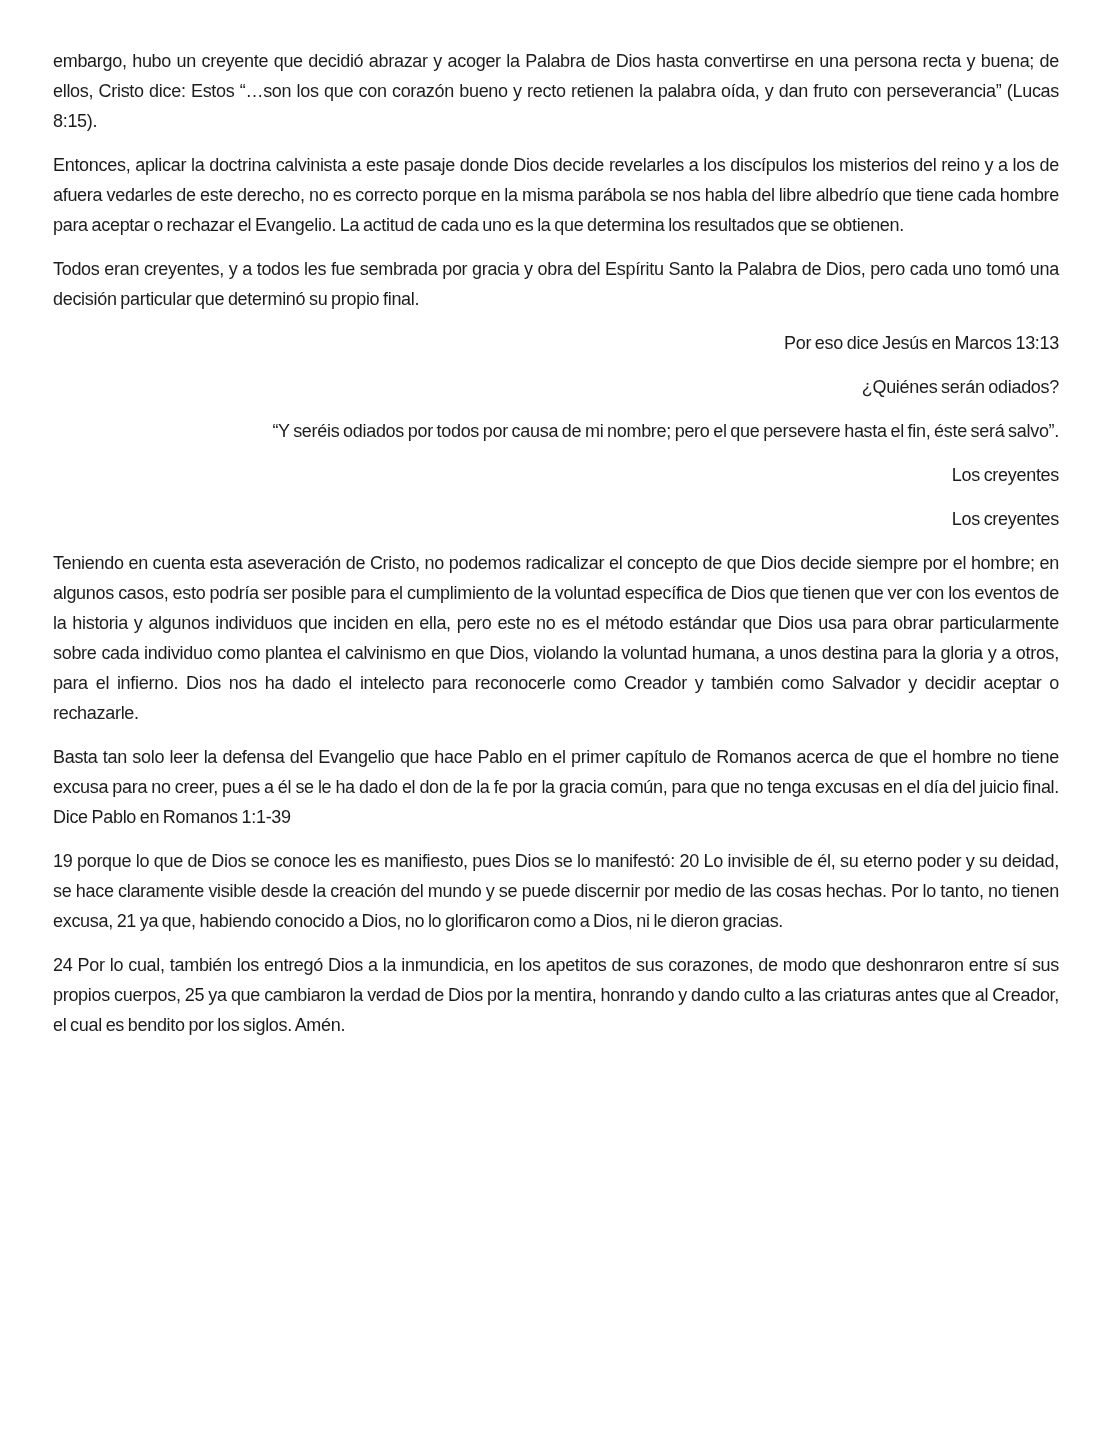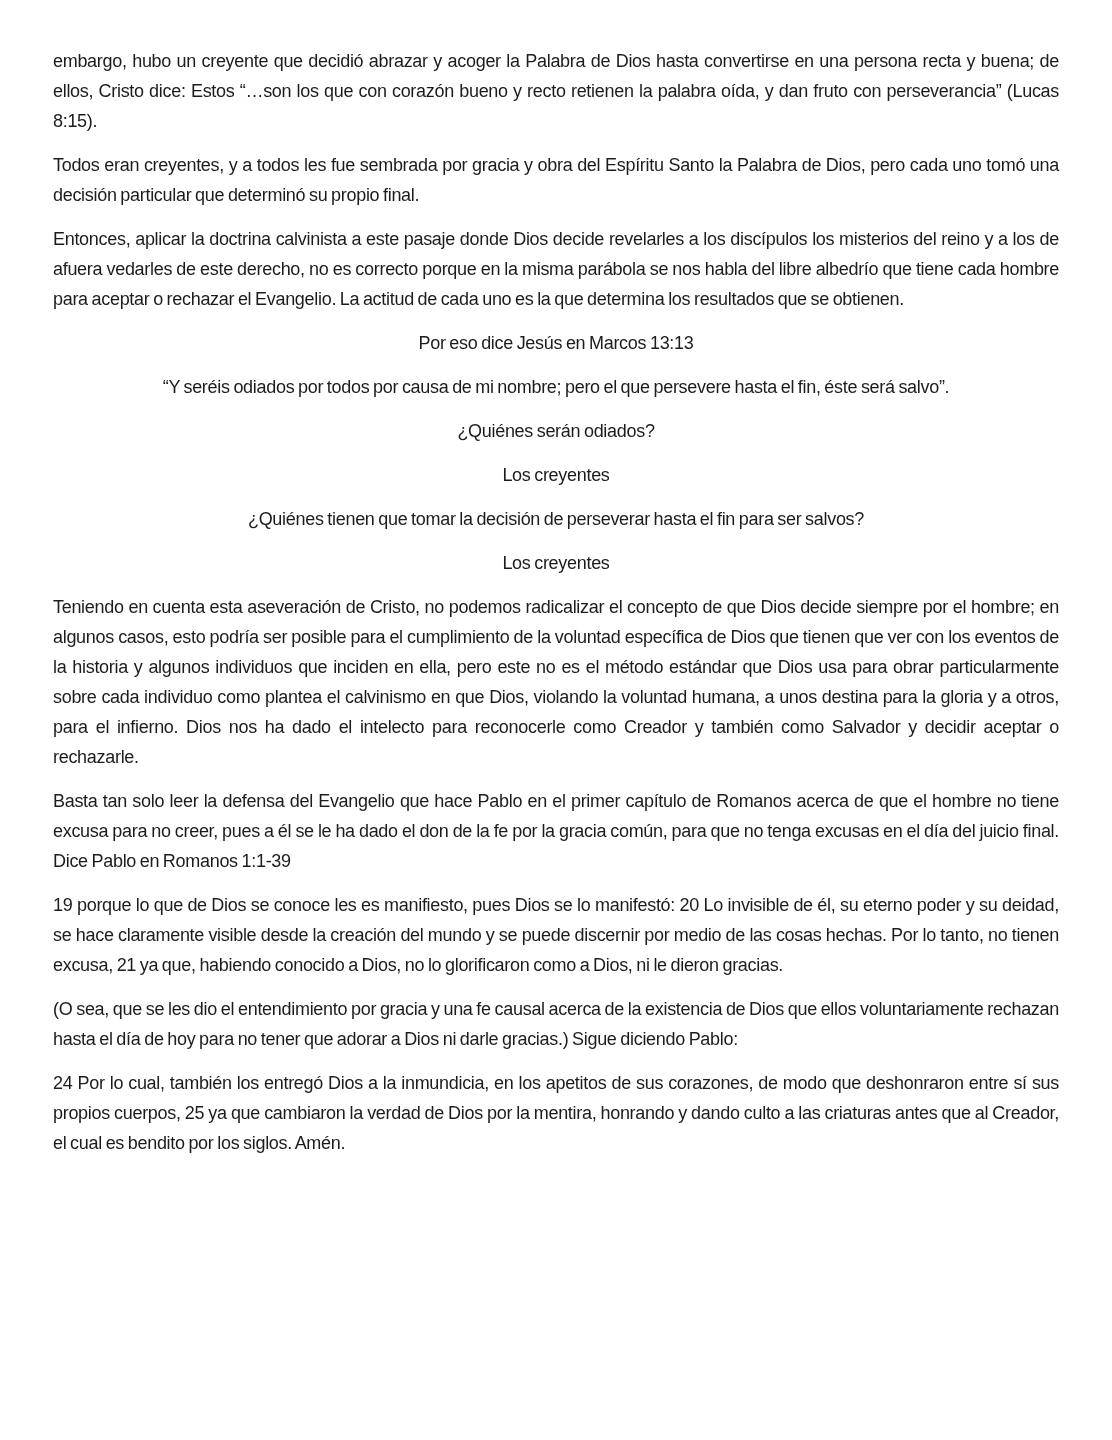--- a/index.html
+++ b/index.html
@@ -22,36 +22,34 @@
   .doc-body p {
     margin: 0 0 14px 0;
     font-size: 18px;
     line-height: 30px;
     letter-spacing: -0.3px;
     word-spacing: -1px;
     text-align: justify;
     color: #1c1c1c;
   }
   .doc-body p.single {
-    text-align: center;
+    text-align: right;
   }
 </style>
 </head>
 <body>
 
 <div class="page">
   <div class="doc-body">
     <p>embargo, hubo un creyente que decidió abrazar y acoger la Palabra de Dios hasta convertirse en una persona recta y buena; de ellos, Cristo dice: Estos “…son los que con corazón bueno y recto retienen la palabra oída, y dan fruto con perseverancia” (Lucas 8:15).</p>
+    <p>Entonces, aplicar la doctrina calvinista a este pasaje donde Dios decide revelarles a los discípulos los misterios del reino y a los de afuera vedarles de este derecho, no es correcto porque en la misma parábola se nos habla del libre albedrío que tiene cada hombre para aceptar o rechazar el Evangelio. La actitud de cada uno es la que determina los resultados que se obtienen.</p>
     <p>Todos eran creyentes, y a todos les fue sembrada por gracia y obra del Espíritu Santo la Palabra de Dios, pero cada uno tomó una decisión particular que determinó su propio final.</p>
-    <p>Entonces, aplicar la doctrina calvinista a este pasaje donde Dios decide revelarles a los discípulos los misterios del reino y a los de afuera vedarles de este derecho, no es correcto porque en la misma parábola se nos habla del libre albedrío que tiene cada hombre para aceptar o rechazar el Evangelio. La actitud de cada uno es la que determina los resultados que se obtienen.</p>
     <p class="single">Por eso dice Jesús en Marcos 13:13</p>
+    <p class="single">¿Quiénes serán odiados?</p>
     <p class="single">“Y seréis odiados por todos por causa de mi nombre; pero el que persevere hasta el fin, éste será salvo”.</p>
-    <p class="single">¿Quiénes serán odiados?</p>
     <p class="single">Los creyentes</p>
-    <p class="single">¿Quiénes tienen que tomar la decisión de perseverar hasta el fin para ser salvos?</p>
     <p class="single">Los creyentes</p>
     <p>Teniendo en cuenta esta aseveración de Cristo, no podemos radicalizar el concepto de que Dios decide siempre por el hombre; en algunos casos, esto podría ser posible para el cumplimiento de la voluntad específica de Dios que tienen que ver con los eventos de la historia y algunos individuos que inciden en ella, pero este no es el método estándar que Dios usa para obrar particularmente sobre cada individuo como plantea el calvinismo en que Dios, violando la voluntad humana, a unos destina para la gloria y a otros, para el infierno. Dios nos ha dado el intelecto para reconocerle como Creador y también como Salvador y decidir aceptar o rechazarle.</p>
     <p>Basta tan solo leer la defensa del Evangelio que hace Pablo en el primer capítulo de Romanos acerca de que el hombre no tiene excusa para no creer, pues a él se le ha dado el don de la fe por la gracia común, para que no tenga excusas en el día del juicio final. Dice Pablo en Romanos 1:1-39</p>
     <p>19 porque lo que de Dios se conoce les es manifiesto, pues Dios se lo manifestó: 20 Lo invisible de él, su eterno poder y su deidad, se hace claramente visible desde la creación del mundo y se puede discernir por medio de las cosas hechas. Por lo tanto, no tienen excusa, 21 ya que, habiendo conocido a Dios, no lo glorificaron como a Dios, ni le dieron gracias.</p>
-    <p>(O sea, que se les dio el entendimiento por gracia y una fe causal acerca de la existencia de Dios que ellos voluntariamente rechazan hasta el día de hoy para no tener que adorar a Dios ni darle gracias.) Sigue diciendo Pablo:</p>
     <p>24 Por lo cual, también los entregó Dios a la inmundicia, en los apetitos de sus corazones, de modo que deshonraron entre sí sus propios cuerpos, 25 ya que cambiaron la verdad de Dios por la mentira, honrando y dando culto a las criaturas antes que al Creador, el cual es bendito por los siglos. Amén.</p>
   </div>
 </div>
 
 </body></html>

